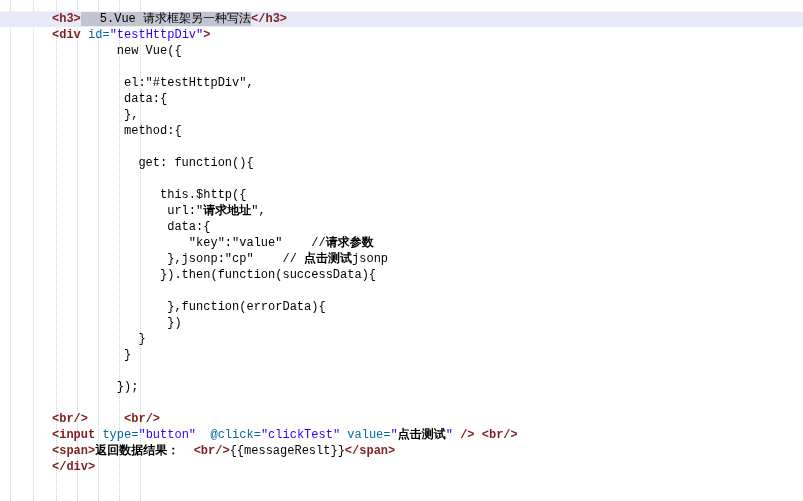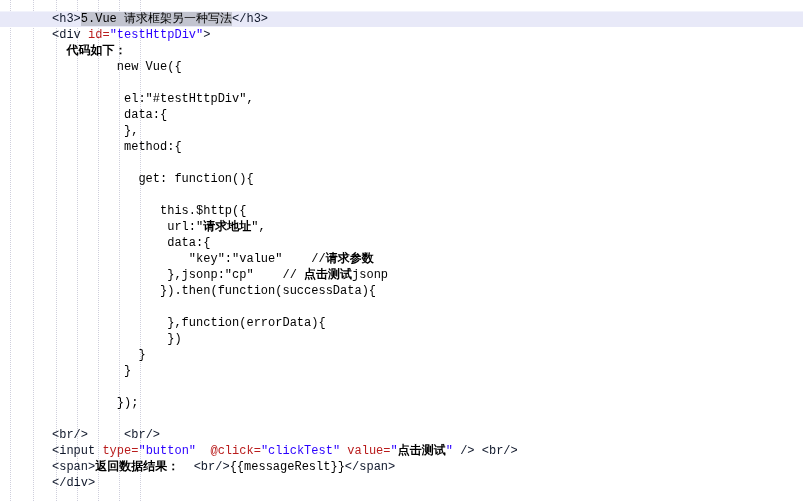--- a/index.html
+++ b/index.html
@@ -13,47 +13,46 @@
     position:absolute;top:0;bottom:0;width:0;
     border-left:1px dotted #cfcfdc;
   }
   #current-line{
     position:absolute;left:0;right:0;height:16px;
     background:#e8e9f8;border-top:1px solid #f2f3fb;box-sizing:border-box;
   }
   #code{position:absolute;left:52px;top:11px;right:0;}
   .line{height:16px;white-space:pre;}
   .line span{white-space:pre;}
-  .tag{color:#0f172a;}
-  .attr{color:#b91c1c;}
+  .tag{color:#7f1d1d;font-weight:bold;}
+  .attr{color:#0369a1;}
   .str{color:#2a00ff;}
   .text{color:#000000;}
   .cjk{color:#000000;font-weight:bold;}
   .cjkval{color:#000000;font-weight:bold;}
-  .sel{background:#c2c4cf;}
+  .sel{background:#c2c4cf;padding-left:19px;}
 </style>
 </head>
 <body>
 
 <div id="stage">
 
   <div class="guide" style="left:10px"></div>
   <div class="guide" style="left:33px"></div>
   <div class="guide" style="left:56px"></div>
   <div class="guide" style="left:77px"></div>
   <div class="guide" style="left:98px"></div>
   <div class="guide" style="left:119px"></div>
   <div class="guide" style="left:140px"></div>
 
   <div id="current-line" style="top: 11px;"></div>
 
   <div id="code">
       <div class="line"><span class="tag">&lt;h3&gt;</span><span class="text sel">5.Vue 请求框架另一种写法</span><span class="tag">&lt;/h3&gt;</span></div>
       <div class="line"><span class="tag">&lt;div </span><span class="attr">id=</span><span class="str">"testHttpDiv"</span><span class="tag">&gt;</span></div>
-      <div class="line"><span class="text">  </span><span class="cjk">代码如下：</span></div>
       <div class="line"><span class="text">         new Vue({</span></div>
       <div class="line">&nbsp;</div>
       <div class="line"><span class="text">          el:"#testHttpDiv",</span></div>
       <div class="line"><span class="text">          data:{</span></div>
       <div class="line"><span class="text">          },</span></div>
       <div class="line"><span class="text">          method:{</span></div>
       <div class="line">&nbsp;</div>
       <div class="line"><span class="text">            get: function(){</span></div>
       <div class="line">&nbsp;</div>
       <div class="line"><span class="text">               this.$http({</span></div>

